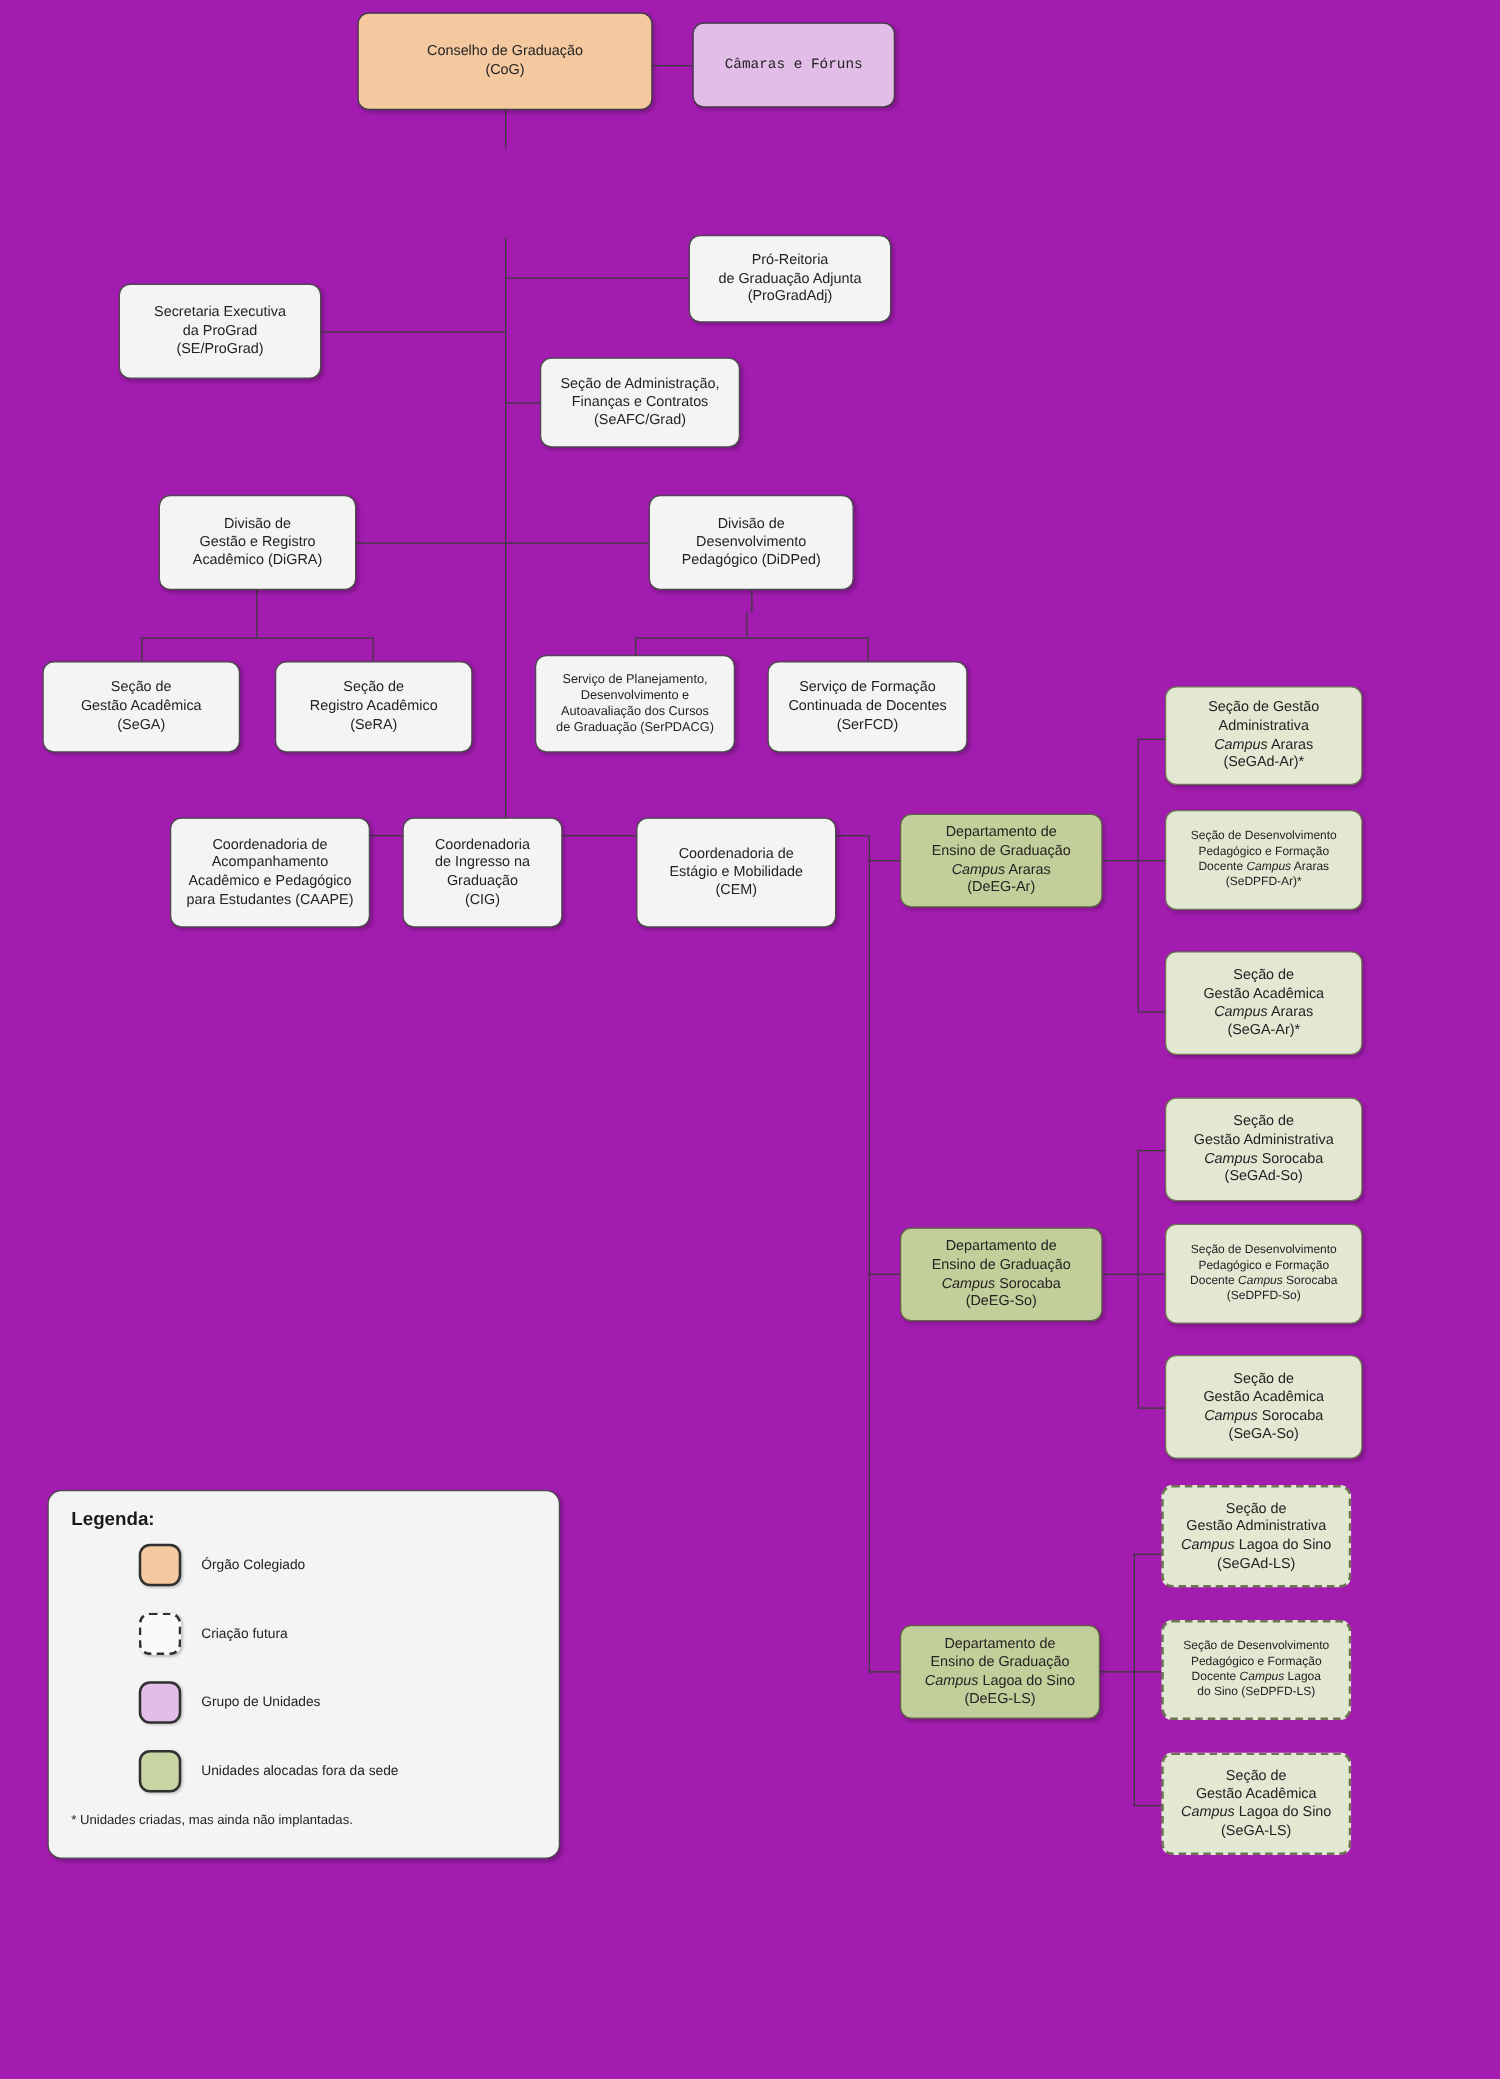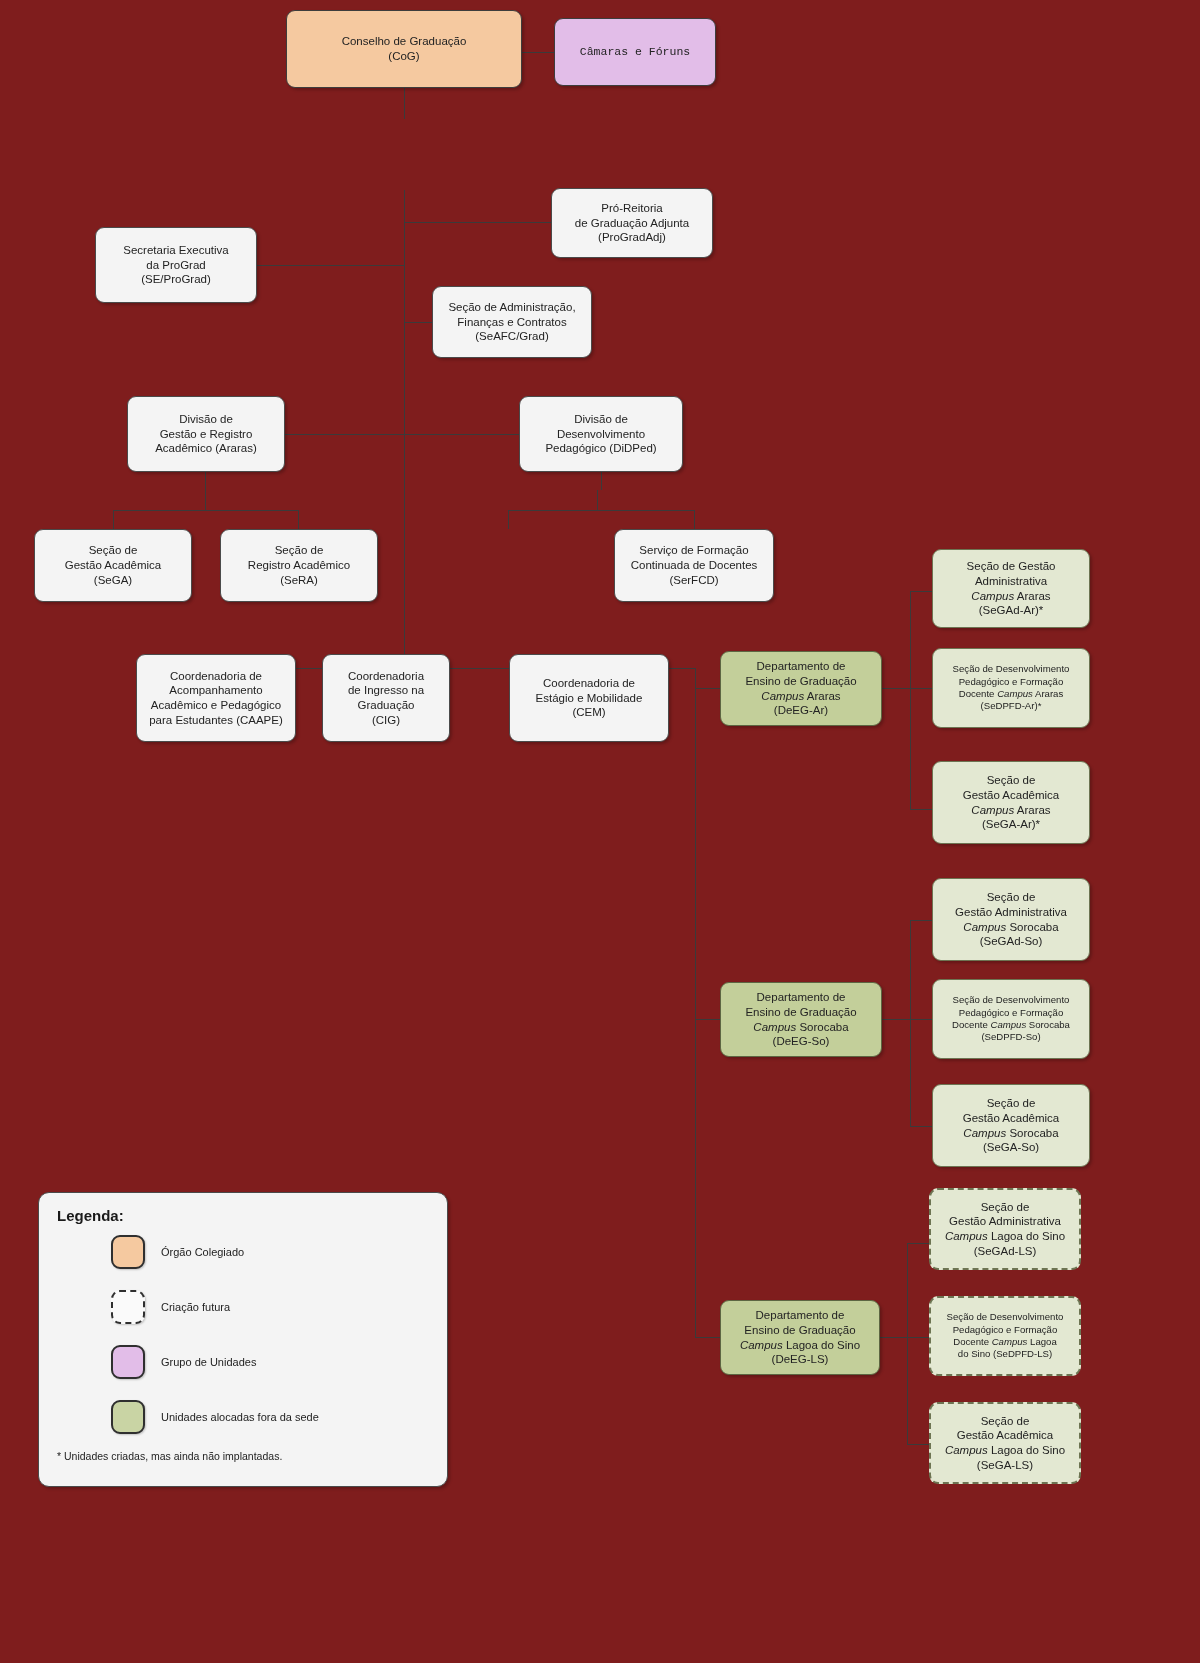--- a/index.html
+++ b/index.html
@@ -5,21 +5,21 @@
 <style>
   html,body{margin:0;padding:0;background:#ffffff;}
   body{
     font-family:"Liberation Sans","DejaVu Sans",sans-serif;
     color:#1a1a1a;
   }
   #canvas{
     position:relative;
     width:1200px;
     height:1663px;
-    background:#7f1d1d;
+    background:#a21caf;
     overflow:hidden;
   }
   
   .ln{position:absolute;background:#3a3a3a;}
   .lnv{width:1px;}
   .lnh{height:1px;}
 
   
   .node{
     position:absolute;
@@ -172,21 +172,21 @@
       <span>Seção de Administração,</span>
       <span>Finanças e Contratos</span>
       <span>(SeAFC/Grad)</span>
     </div>
   </div>
 
   <div class="node" style="left:127px;top:396px;width:158px;height:76px;">
     <div>
       <span>Divisão de</span>
       <span>Gestão e Registro</span>
-      <span>Acadêmico (Araras)</span>
+      <span>Acadêmico (DiGRA)</span>
     </div>
   </div>
 
   <div class="node" style="left:519px;top:396px;width:164px;height:76px;">
     <div>
       <span>Divisão de</span>
       <span>Desenvolvimento</span>
       <span>Pedagógico (DiDPed)</span>
     </div>
   </div>
@@ -200,20 +200,28 @@
   </div>
 
   <div class="node" style="left:220px;top:529px;width:158px;height:73px;">
     <div>
       <span>Seção de</span>
       <span>Registro Acadêmico</span>
       <span>(SeRA)</span>
     </div>
   </div>
 
+  <div class="node sm" style="left:428px;top:524px;width:160px;height:78px;">
+    <div>
+      <span>Serviço de Planejamento,</span>
+      <span>Desenvolvimento e</span>
+      <span>Autoavaliação dos Cursos</span>
+      <span>de Graduação (SerPDACG)</span>
+    </div>
+  </div>
 
   <div class="node" style="left:614px;top:529px;width:160px;height:73px;">
     <div>
       <span>Serviço de Formação</span>
       <span>Continuada de Docentes</span>
       <span>(SerFCD)</span>
     </div>
   </div>
 
   <div class="node" style="left:136px;top:654px;width:160px;height:88px;">

